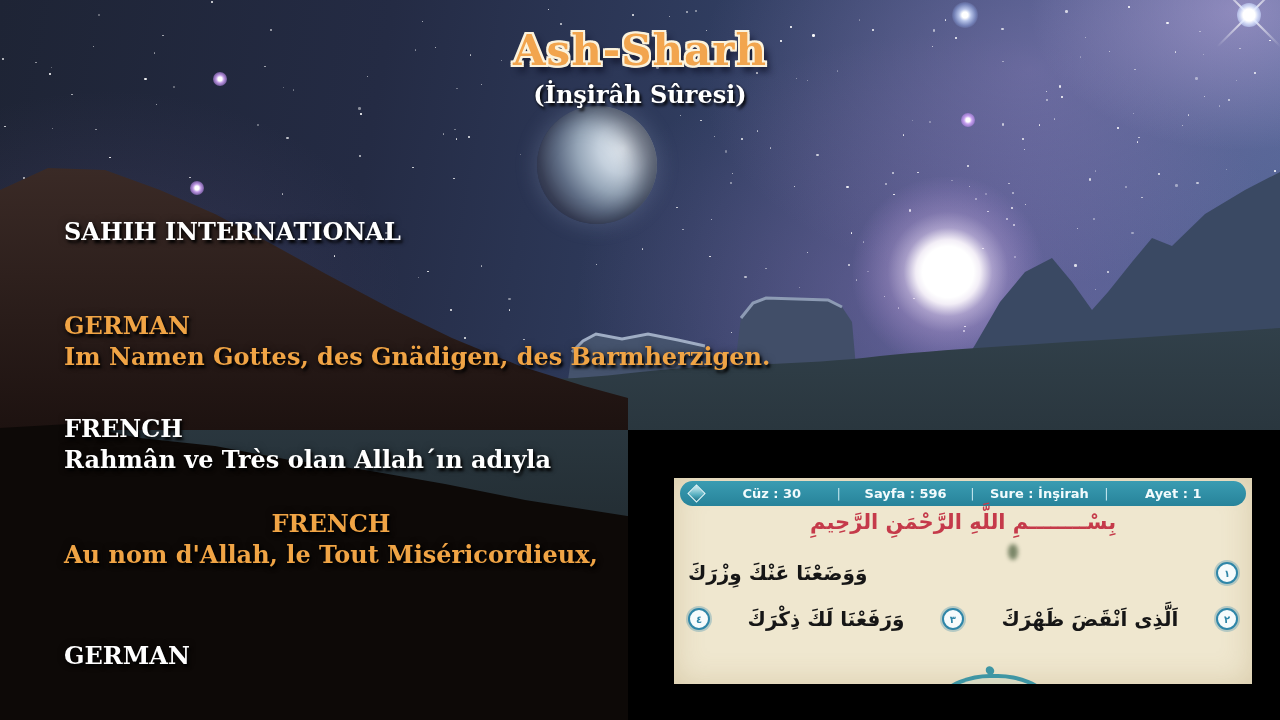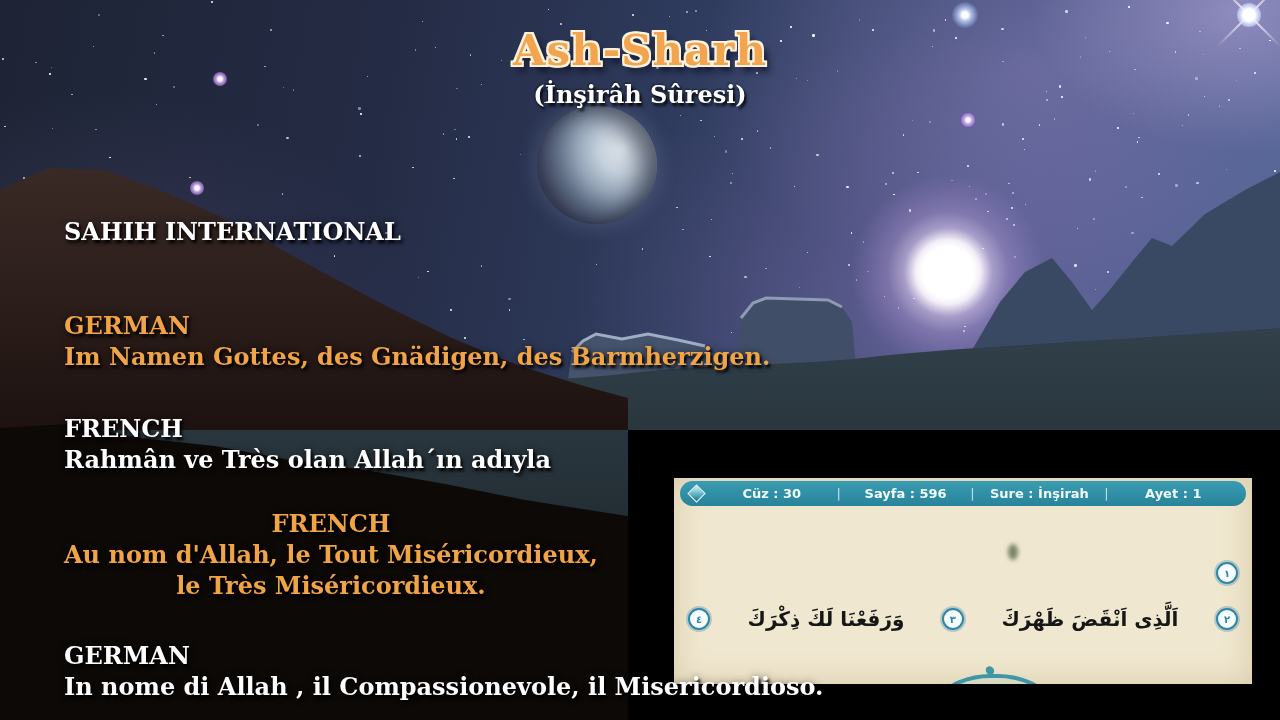--- a/index.html
+++ b/index.html
@@ -437,23 +437,25 @@
       <div class="qheader">
         <span class="diamond"></span>
         <span class="item">Cüz : 30</span>
         <span class="sep">|</span>
         <span class="item">Sayfa : 596</span>
         <span class="sep">|</span>
         <span class="item">Sure : İnşirah</span>
         <span class="sep">|</span>
         <span class="item">Ayet : 1</span>
       </div>
+      <div class="bismillah">بِسْــــــــمِ اللَّهِ الرَّحْمَنِ الرَّحِيمِ</div>
       <div class="smudge"></div>
       <div class="qline qline1" id="qline1">
           <span class="qayah">١</span>
+          <span class="qtext">وَوَضَعْنَا عَنْكَ وِزْرَكَ</span>
         </div>
       <div class="qline qline2" id="qline2">
           <span class="qayah">٢</span>
           <span class="qtext">اَلَّذِى اَنْقَضَ ظَهْرَكَ</span>
           <span class="qayah">٣</span>
           <span class="qtext">وَرَفَعْنَا لَكَ ذِكْرَكَ</span>
           <span class="qayah">٤</span>
         </div>
       <div class="leaf"></div>
       <div class="ornament"></div>
@@ -471,21 +473,19 @@
       <div>GERMAN</div>
       <div>Im Namen Gottes, des Gnädigen, des Barmherzigen.</div>
     </div>
     <div class="tblock white" style="top:413px;">
       <div>FRENCH</div>
       <div>Rahmân ve Très olan Allah´ın adıyla</div>
     </div>
     <div class="tblock orange" style="top:508px;text-align:center;">
       <div>FRENCH</div>
       <div>Au nom d'Allah, le Tout Miséricordieux,</div>
-      <div>le Très Miséricordieux.</div>
     </div>
     <div class="tblock white" style="top:640px;">
       <div>GERMAN</div>
-      <div>In nome di Allah , il Compassionevole, il Misericordioso.</div>
     </div>
   </div>
 
 </div>
 
 </body></html>

